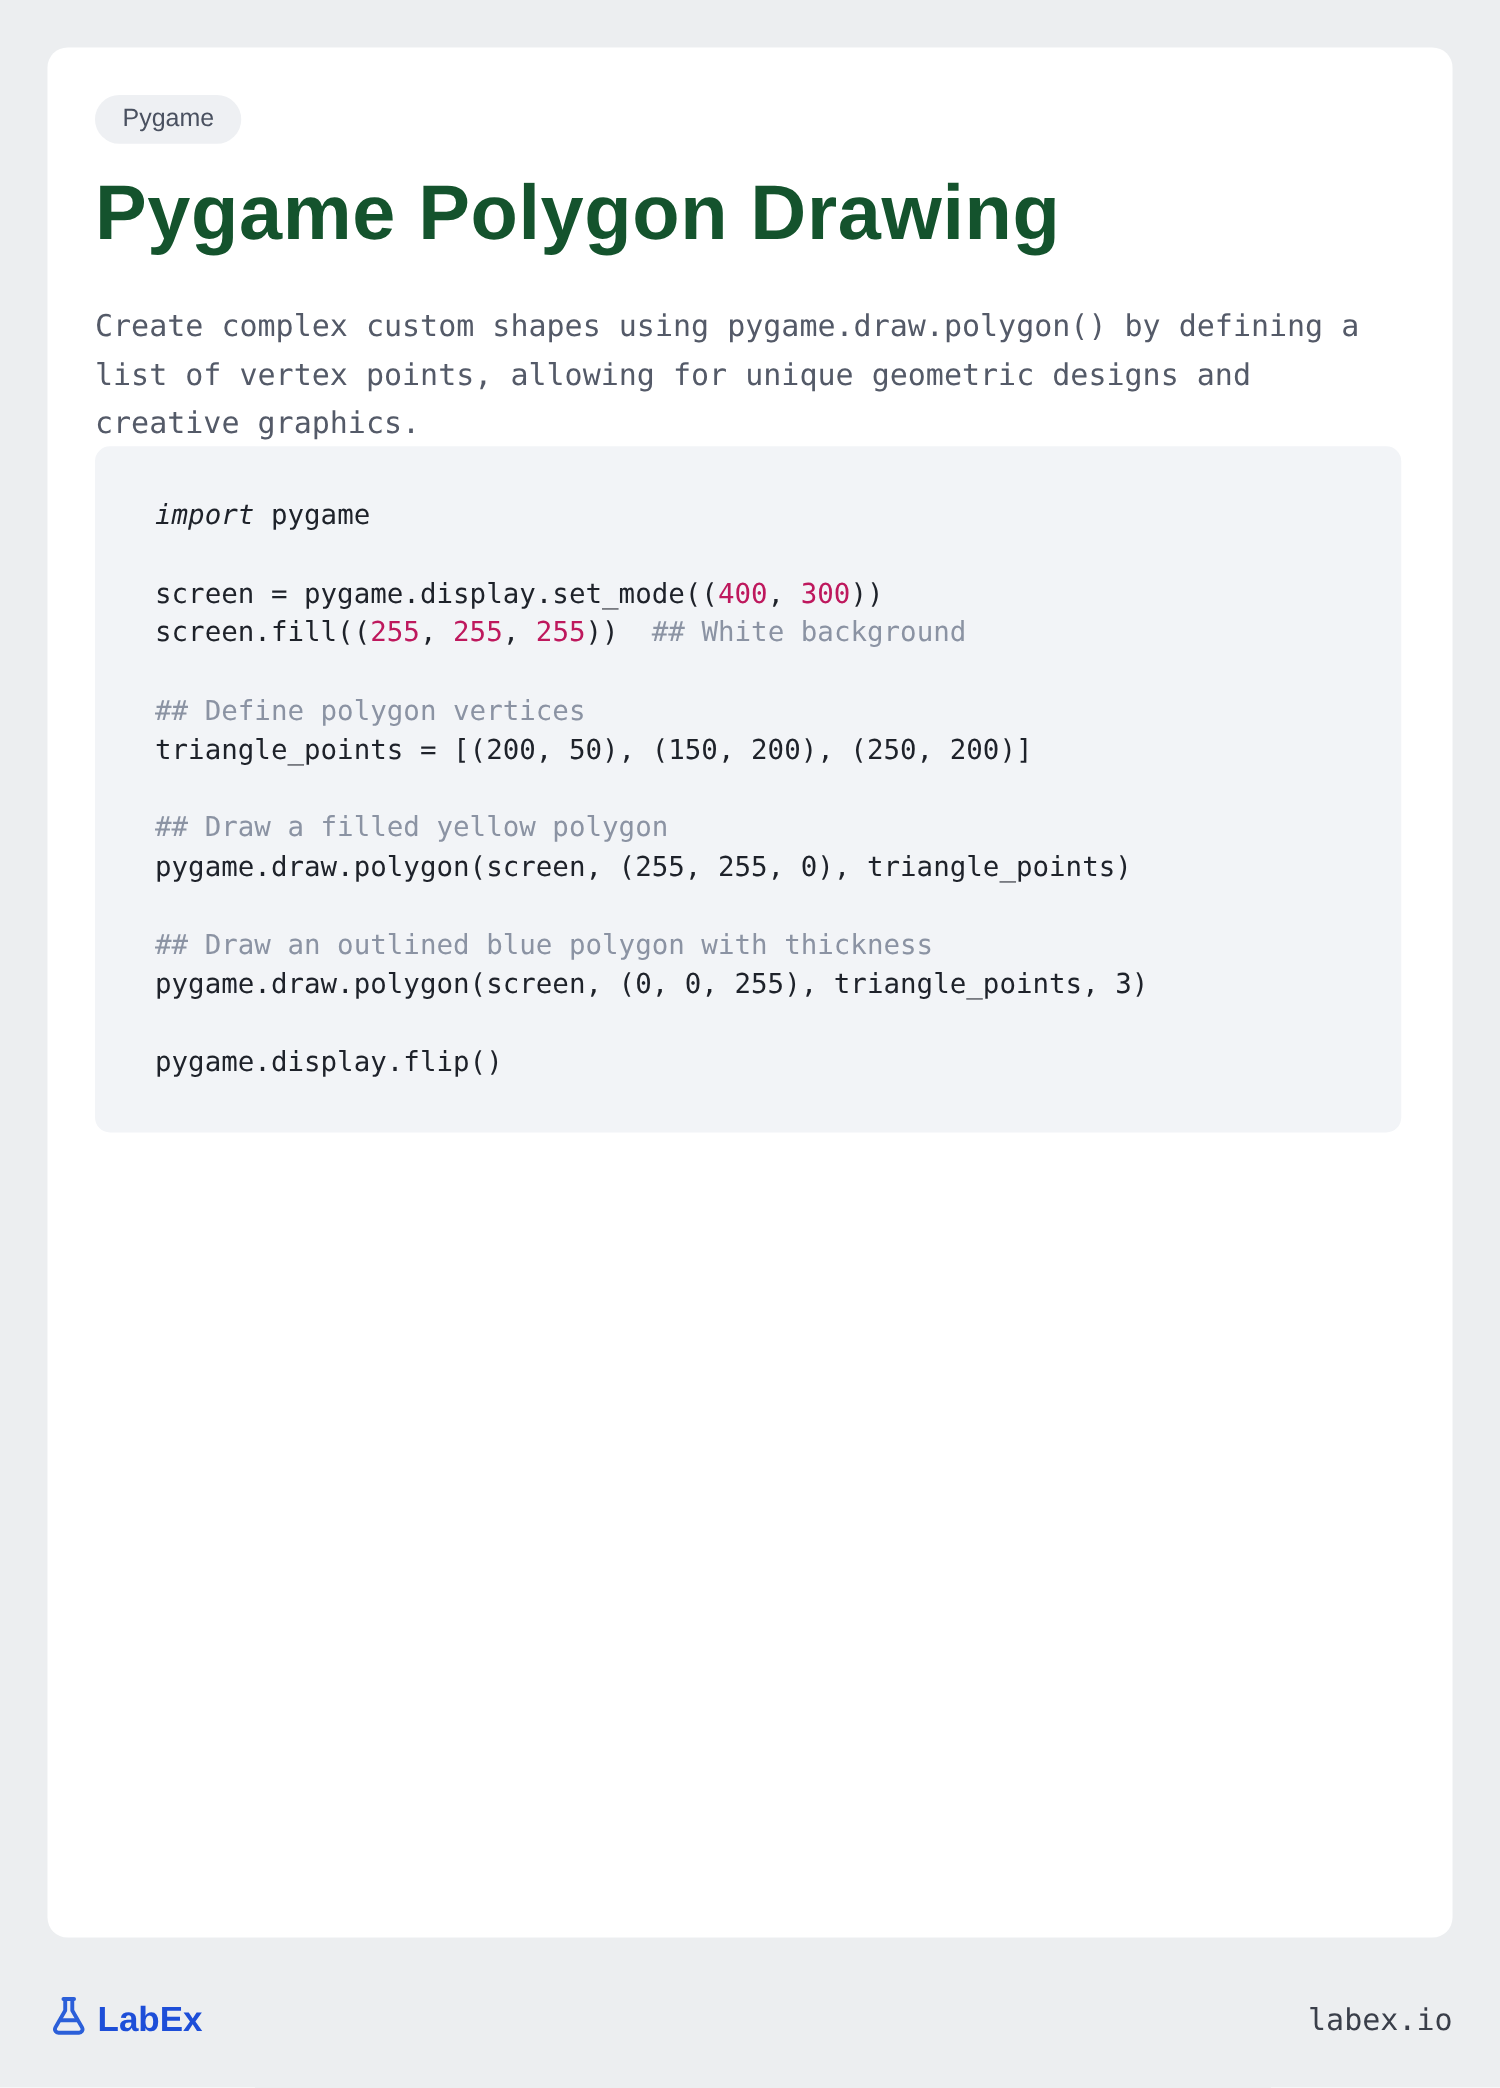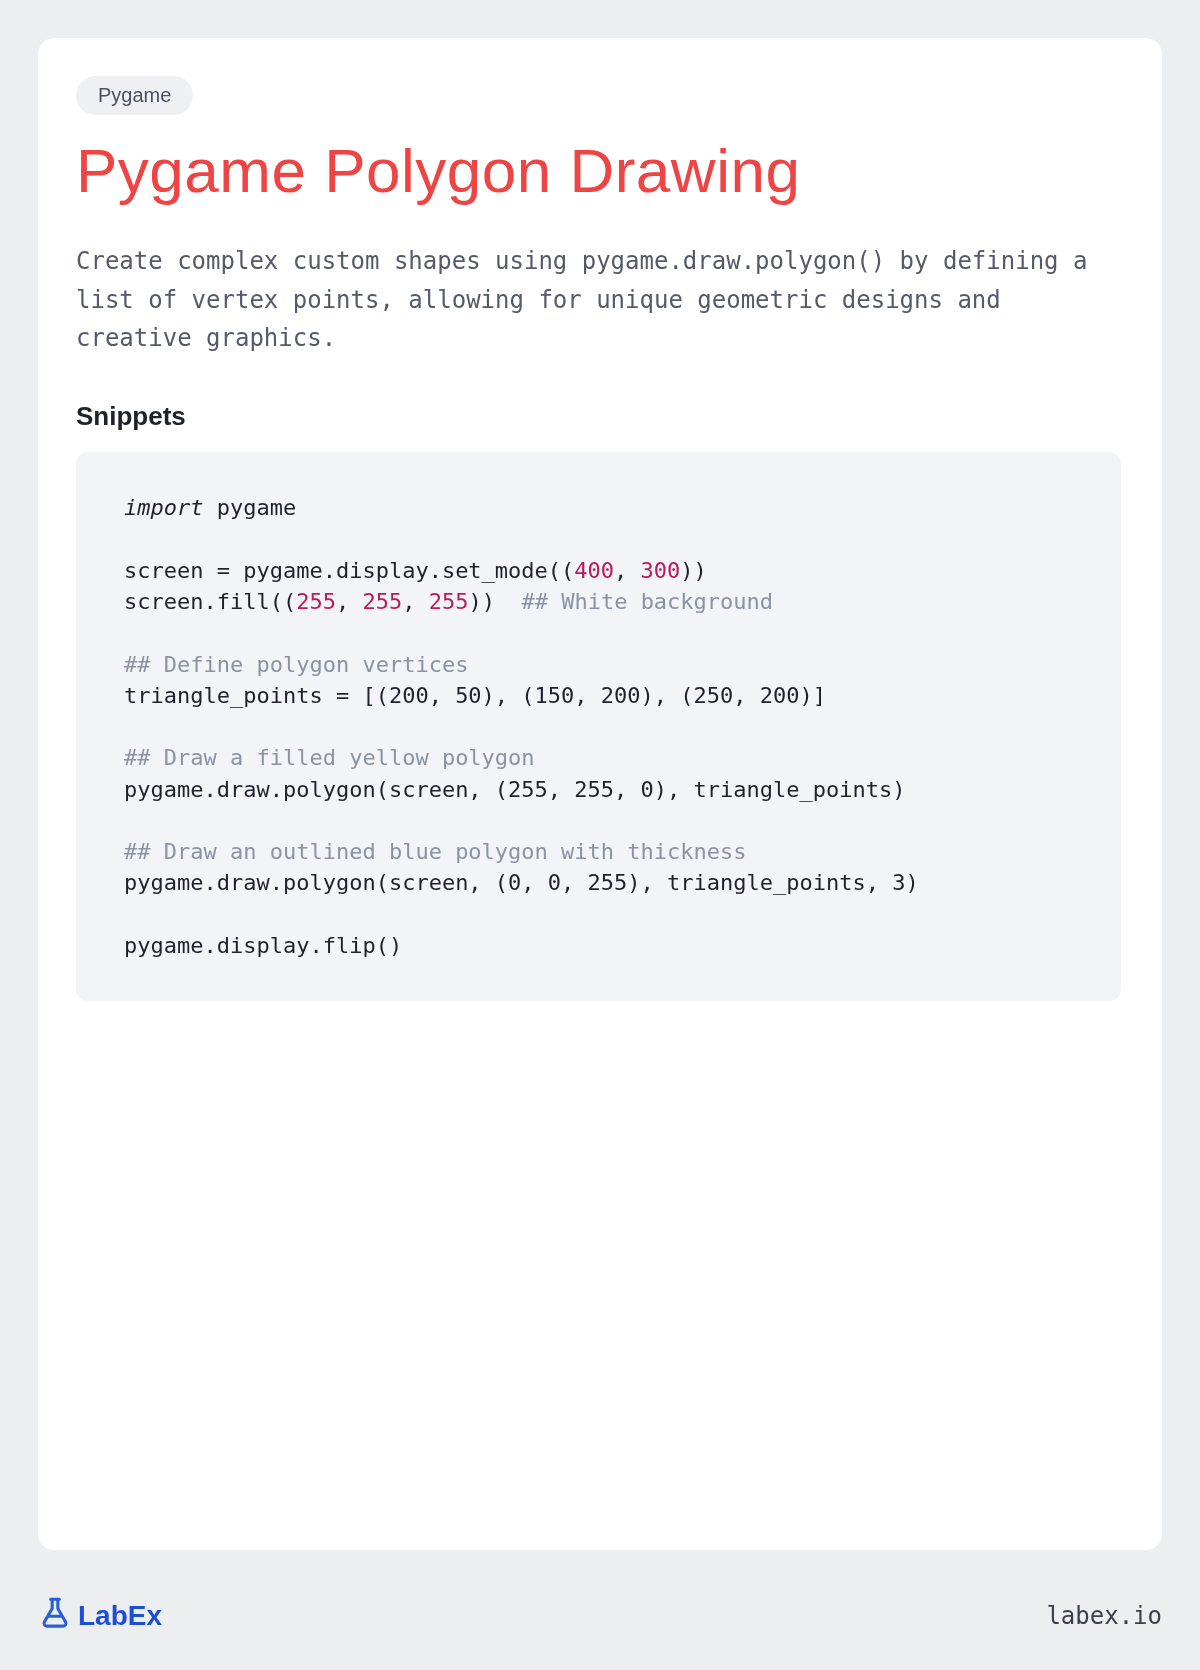--- a/index.html
+++ b/index.html
@@ -22,32 +22,31 @@
     display: inline-block;
     background: #eef0f3;
     color: #4a5160;
     font-size: 20px;
     font-weight: 500;
     padding: 8px 22px;
     border-radius: 999px;
   }
   .title {
     font-size: 62px;
-    font-weight: 400;
-    color: #ef4444;
+    font-weight: 700;
+    color: #14532d;
     letter-spacing: 0.5px;
     margin: 17px 0 36px 0;
     line-height: 1.15;
   }
   .description {
     font-family: "SFMono-Regular", ui-monospace, Menlo, Consolas, monospace;
     font-size: 24px;
     line-height: 1.6;
     color: #545a68;
-    margin-bottom: 44px;
   }
   .snippets-heading {
     font-size: 26px;
     font-weight: 600;
     color: #1e222a;
     margin-bottom: 20px;
   }
   .code-block {
     background: #f2f4f7;
     border-radius: 12px;
@@ -92,21 +91,20 @@
 <div class="card">
 
   <div class="tag-row">
     <span class="tag">Pygame</span>
   </div>
 
   <h1 class="title">Pygame Polygon Drawing</h1>
 
   <p class="description">Create complex custom shapes using pygame.draw.polygon() by defining a list of vertex points, allowing for unique geometric designs and creative graphics.</p>
 
-  <h2 class="snippets-heading">Snippets</h2>
 
   <pre class="code-block"><span class="tok-kw">import</span><span> pygame</span>
 
 <span>screen = pygame.display.set_mode((</span><span class="tok-num">400</span><span>, </span><span class="tok-num">300</span><span>))</span>
 <span>screen.fill((</span><span class="tok-num">255</span><span>, </span><span class="tok-num">255</span><span>, </span><span class="tok-num">255</span><span>))  </span><span class="tok-com">## White background</span>
 
 <span class="tok-com">## Define polygon vertices</span>
 <span>triangle_points = [(200, 50), (150, 200), (250, 200)]</span>
 
 <span class="tok-com">## Draw a filled yellow polygon</span>

